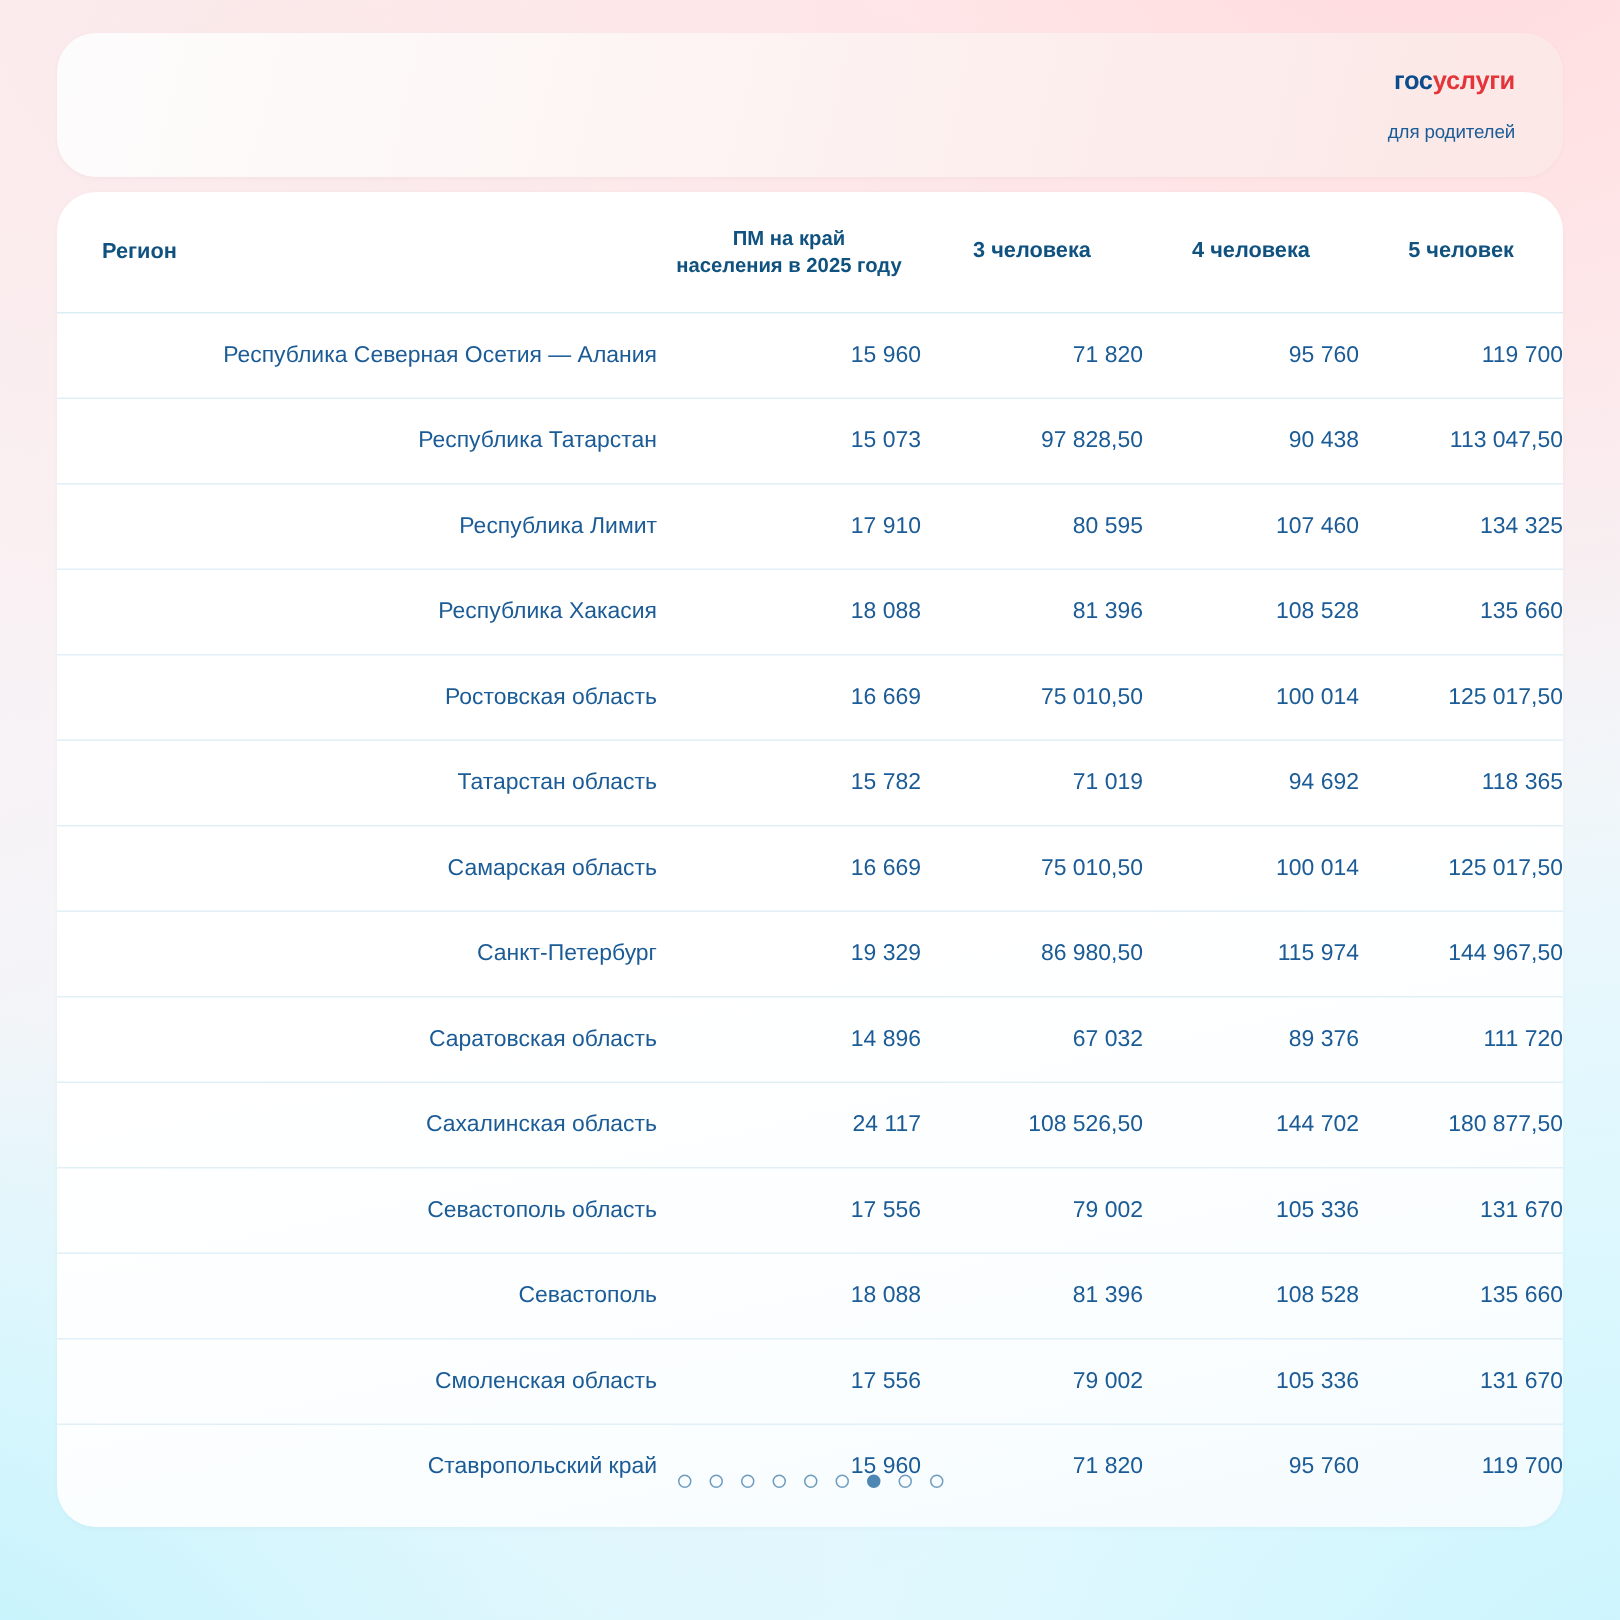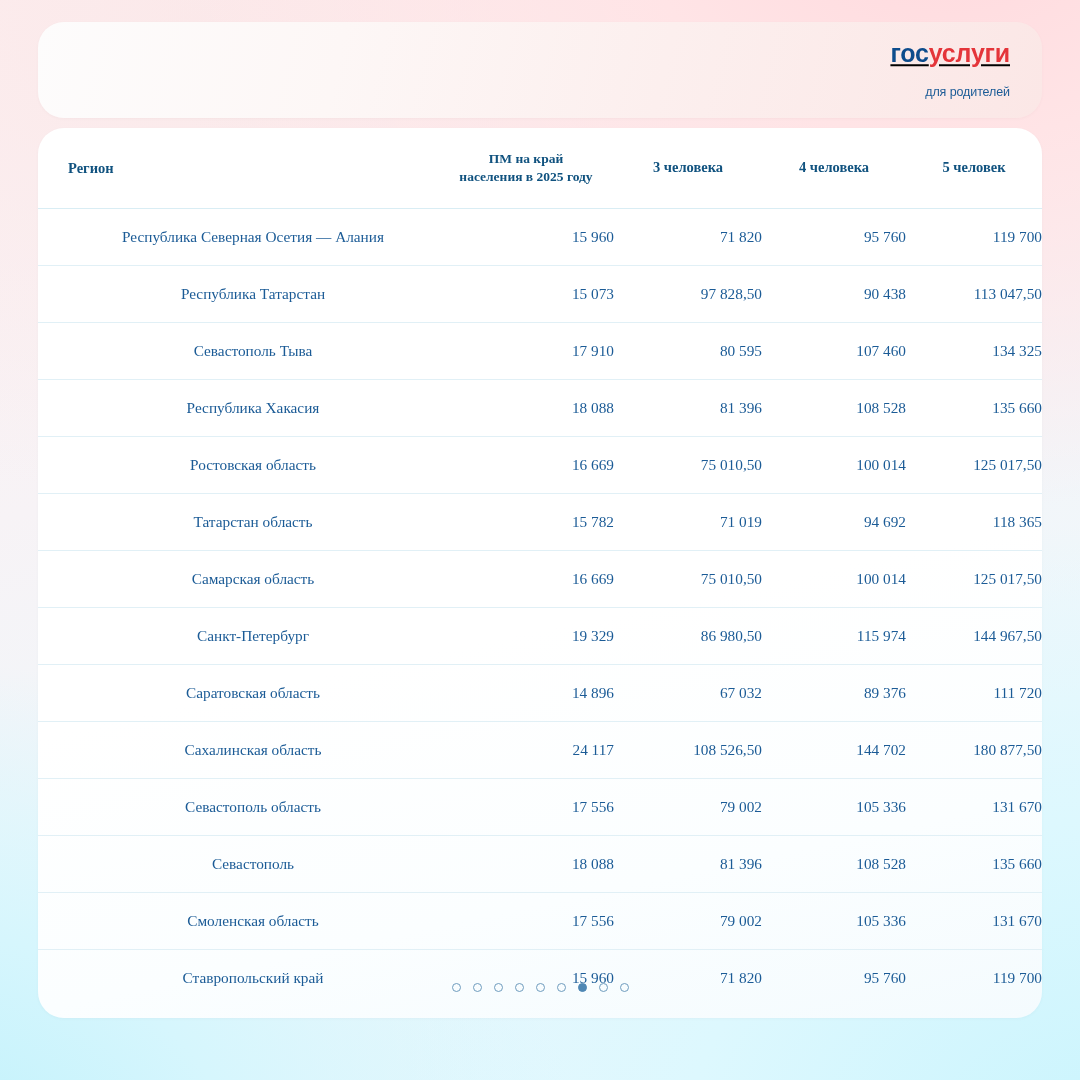--- a/index.html
+++ b/index.html
@@ -33,40 +33,39 @@
     margin-left:31px;
     font-size:25.5px;font-weight:bold;color:#10527f;
     letter-spacing:-0.1px;white-space:nowrap;
   }
   .header-title .star{font-size:20px;vertical-align:super;line-height:0;}
   .brand{
     position:absolute;right:32px;top:50%;transform:translateY(-50%);
     text-align:right;line-height:1;
   }
   .brand-main{
-    font-size:25px;font-weight:bold;letter-spacing:-0.2px;
+    font-size:17px;font-weight:bold;letter-spacing:-0.2px;
     white-space:nowrap;
-    text-decoration:underline;
   }
   .brand-main .b1{color:#0d4c8c;}
   .brand-main .b2{color:#e4353a;}
   .brand-sub{
     margin-top:20px;font-size:12.5px;color:#1b5b96;font-weight:normal;
     letter-spacing:-0.1px;white-space:nowrap;
   }
 
   
   .table-card{
     position:absolute;left:38px;top:128px;width:1004px;height:890px;
     border-radius:26px;
     background:linear-gradient(168deg,#ffffff 0%,#ffffff 55%,#fbfeff 80%,#f4fbfe 100%);
     box-shadow:0 1px 3px rgba(90,120,140,0.05);
     overflow:hidden;
   }
-  table{border-collapse:collapse;width:100%;table-layout:fixed;font-family:Liberation Serif, serif;}
+  table{border-collapse:collapse;width:100%;table-layout:fixed;}
   col.c-region{width:400px;}
   col.c-pm{width:176px;}
   col.c-p3{width:148px;}
   col.c-p4{width:144px;}
   col.c-p5{width:136px;}
 
   thead th{
     color:#10527f;font-weight:bold;font-size:14.5px;
     padding:0;vertical-align:middle;
     height:80px;
@@ -75,21 +74,21 @@
   th.h-region{text-align:left;padding-left:30px;}
   th.h-num{text-align:center;line-height:1.35;}
   th.h-pm{font-size:13.5px;}
 
   tbody td{
     font-size:15.3px;color:#1b5b96;
     border-bottom:1px solid #e1f0f6;
     height:56px;padding:0;vertical-align:middle;
   }
   tbody tr:last-child td{border-bottom:none;}
-  td.region{text-align:center;padding-left:30px;line-height:1.32;}
+  td.region{text-align:right;padding-left:30px;line-height:1.32;}
   td.num{text-align:right;}
 
   
   .pagination{
     position:absolute;left:0;right:0;bottom:26px;
     display:flex;justify-content:center;align-items:center;gap:12px;
   }
   .dot{
     width:9px;height:9px;border-radius:50%;
     border:1.4px solid #6f9cbe;background:transparent;box-sizing:border-box;
@@ -140,21 +139,21 @@
             <td class="num">119 700</td>
           </tr>
           <tr>
             <td class="region">Республика Татарстан</td>
             <td class="num">15 073</td>
             <td class="num">97 828,50</td>
             <td class="num">90 438</td>
             <td class="num">113 047,50</td>
           </tr>
           <tr>
-            <td class="region">Севастополь Тыва</td>
+            <td class="region">Республика Лимит</td>
             <td class="num">17 910</td>
             <td class="num">80 595</td>
             <td class="num">107 460</td>
             <td class="num">134 325</td>
           </tr>
           <tr>
             <td class="region">Республика Хакасия</td>
             <td class="num">18 088</td>
             <td class="num">81 396</td>
             <td class="num">108 528</td>

